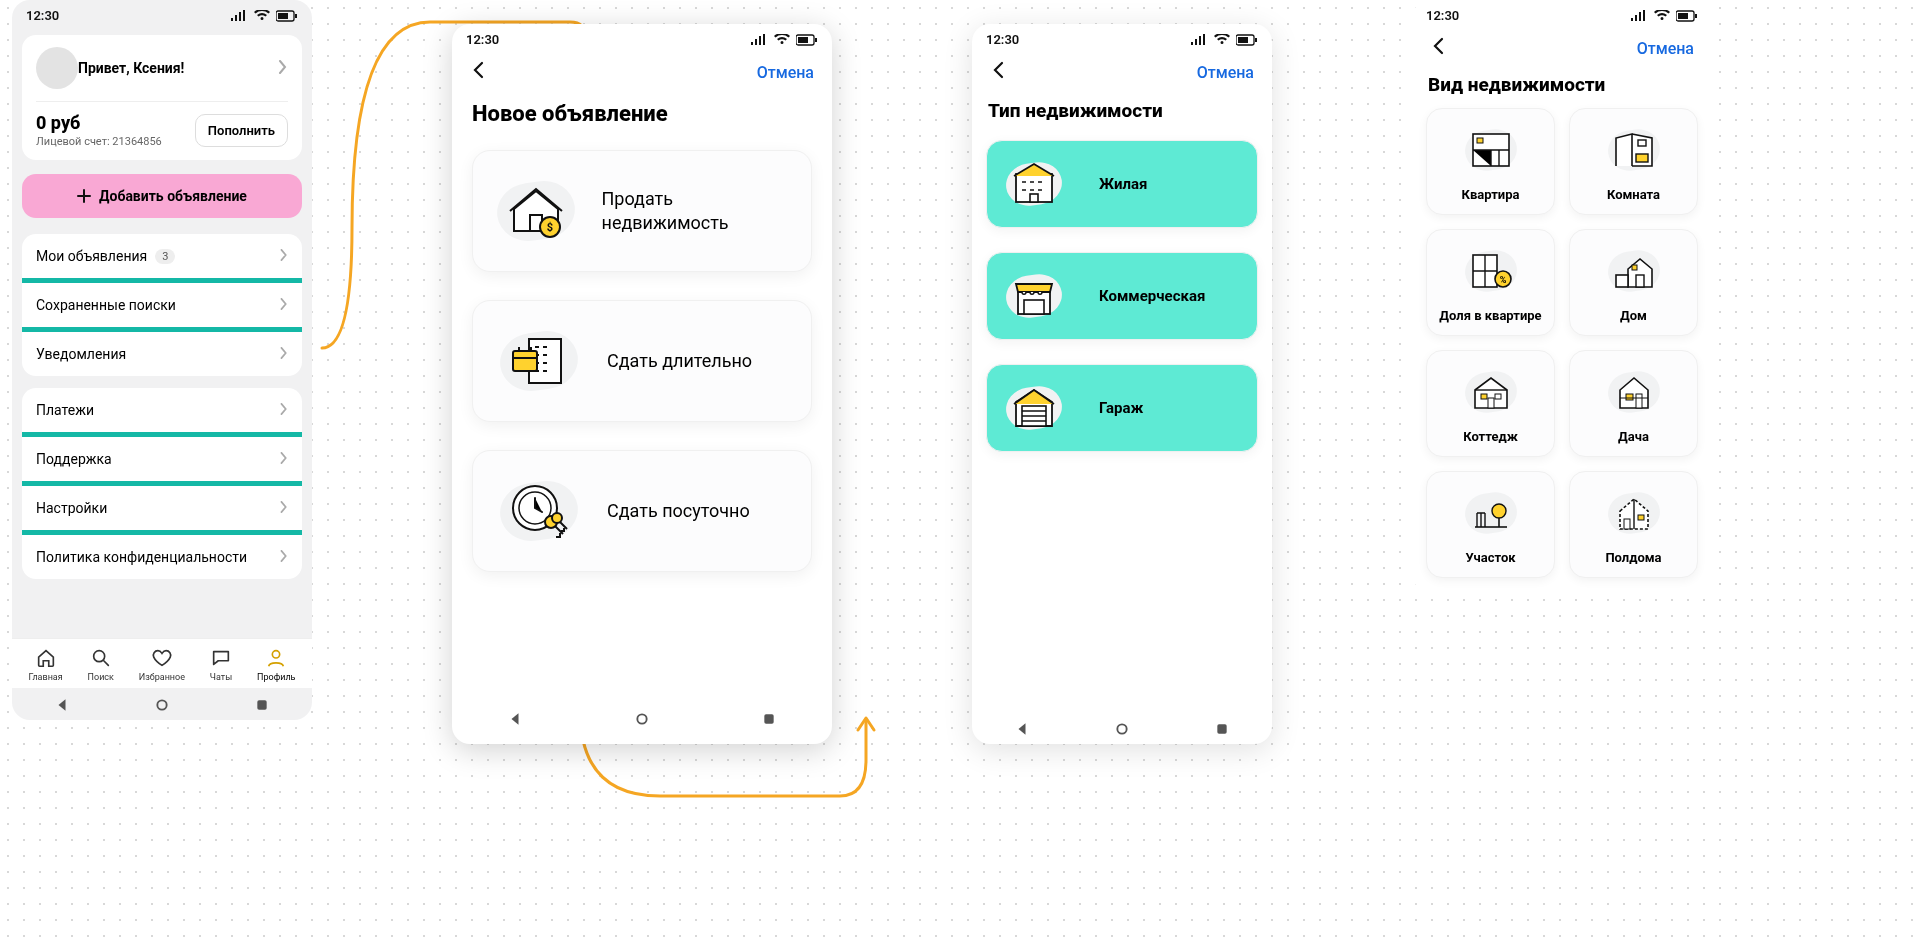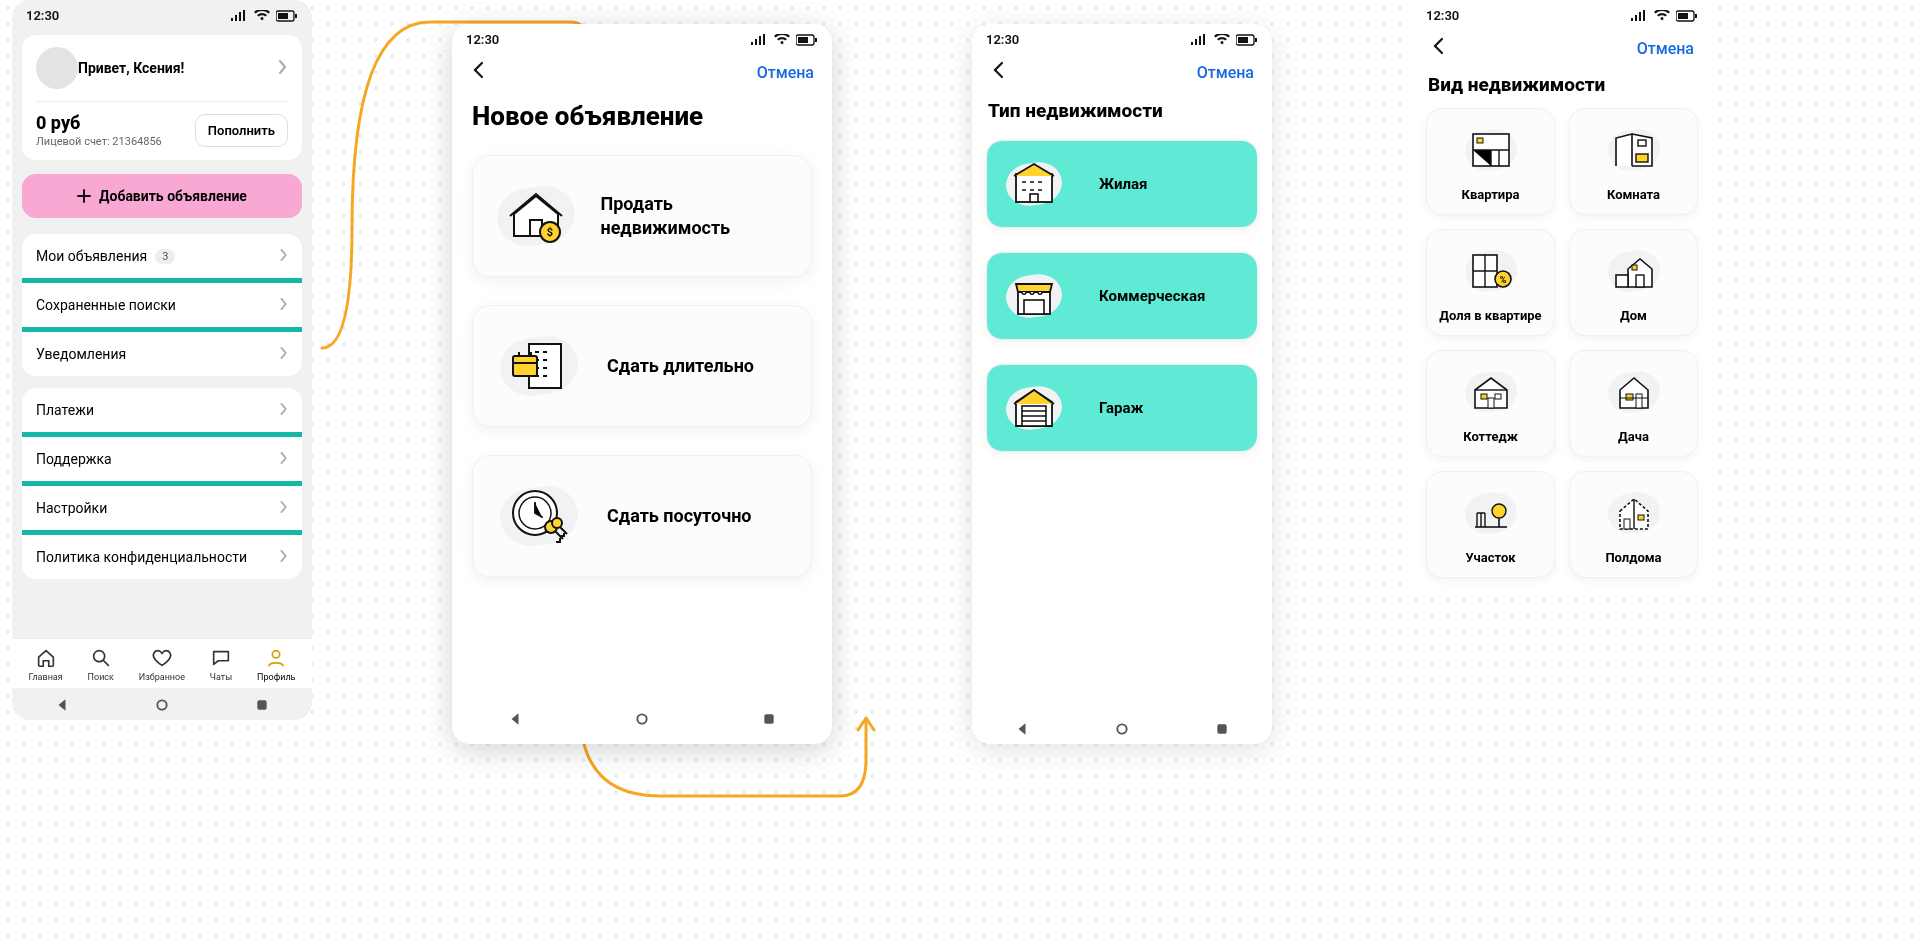--- a/index.html
+++ b/index.html
@@ -104,27 +104,27 @@
   }
   .navbar svg { width:14px; height:14px; }
 
   
   .topnav {
     display:flex; justify-content:space-between; align-items:center;
     padding:10px 18px 4px;
   }
   .back svg { width:18px; height:18px; }
   .cancel { color:#1769e0; font-size:16px; font-weight:500; }
-  .page-title { font-size:26px; font-weight:800; padding:14px 20px 10px; }
+  .page-title { font-size:22px; font-weight:800; padding:14px 20px 10px; }
   .big-card {
     background:#fcfcfd; border:1px solid #f0f0f0; border-radius:18px;
     box-shadow:0 4px 16px rgba(0,0,0,0.06);
     margin:14px 20px; padding:20px 18px; display:flex; align-items:center; gap:20px;
   }
-  .big-card .label { font-size:18px; font-weight:700; line-height:1.35; }
+  .big-card .label { font-size:18px; font-weight:400; line-height:1.35; }
   .icon-pad {
     width:96px; height:80px; display:flex; align-items:center; justify-content:center;
     position:relative;
   }
   .icon-pad::before {
     content:""; position:absolute; width:78px; height:58px; background:#f1f2f3;
     border-radius:50% / 60%; transform:rotate(-8deg); z-index:0;
   }
   .icon-pad svg { position:relative; z-index:1; }
 

